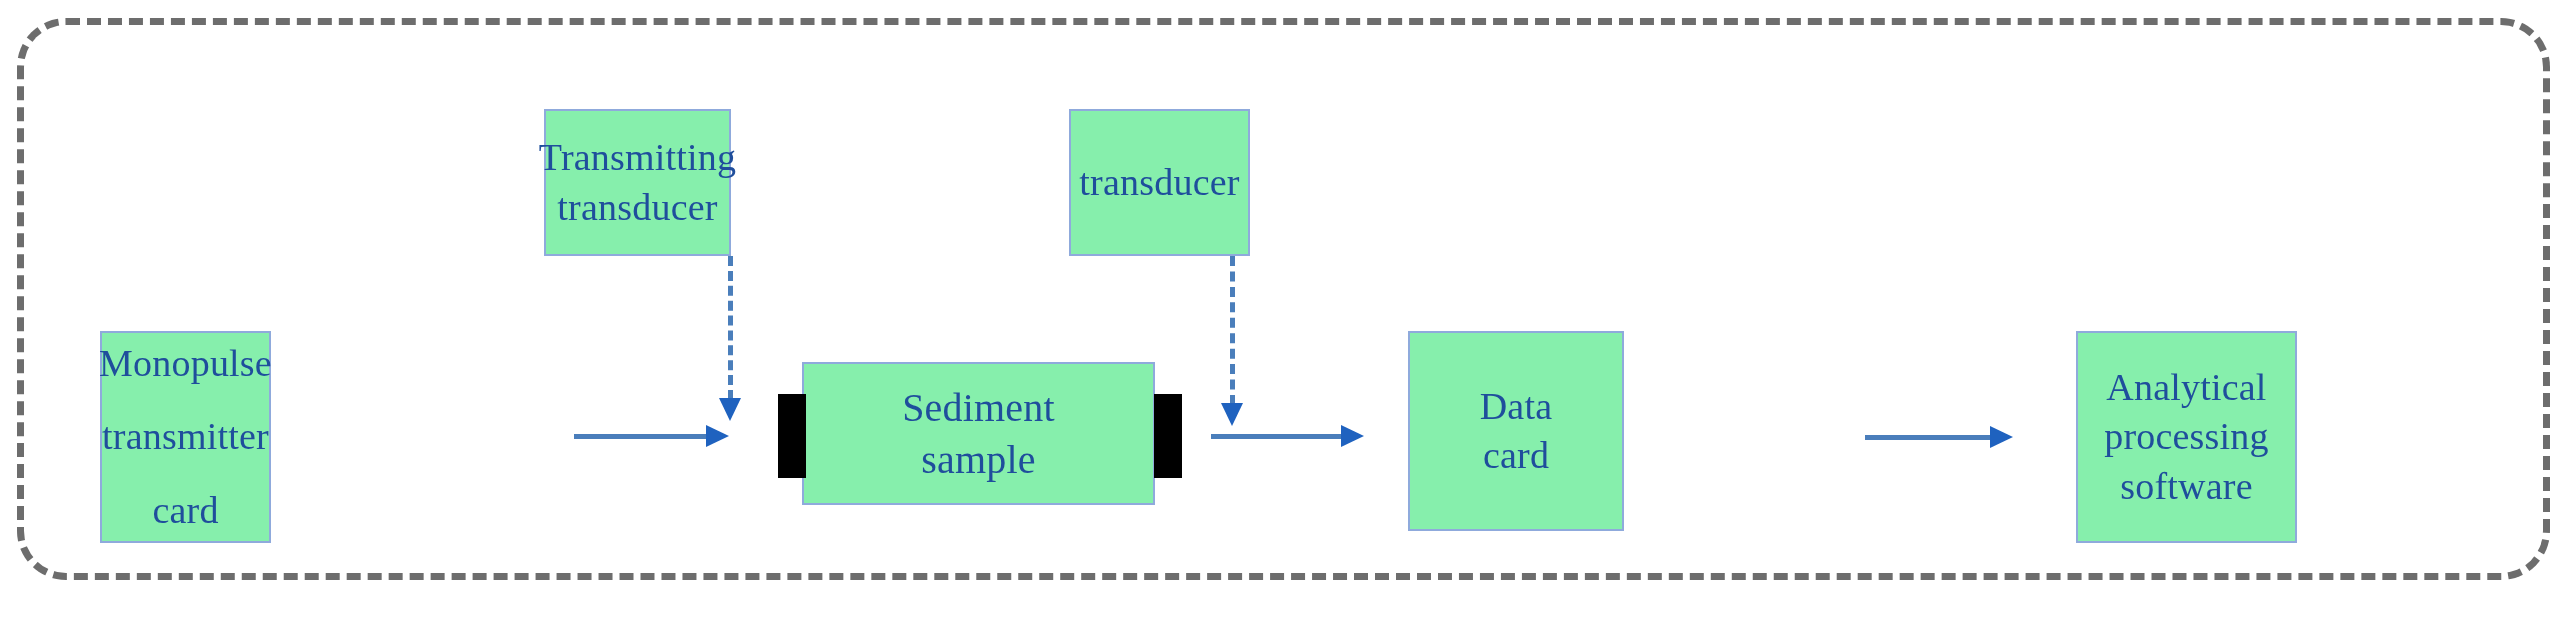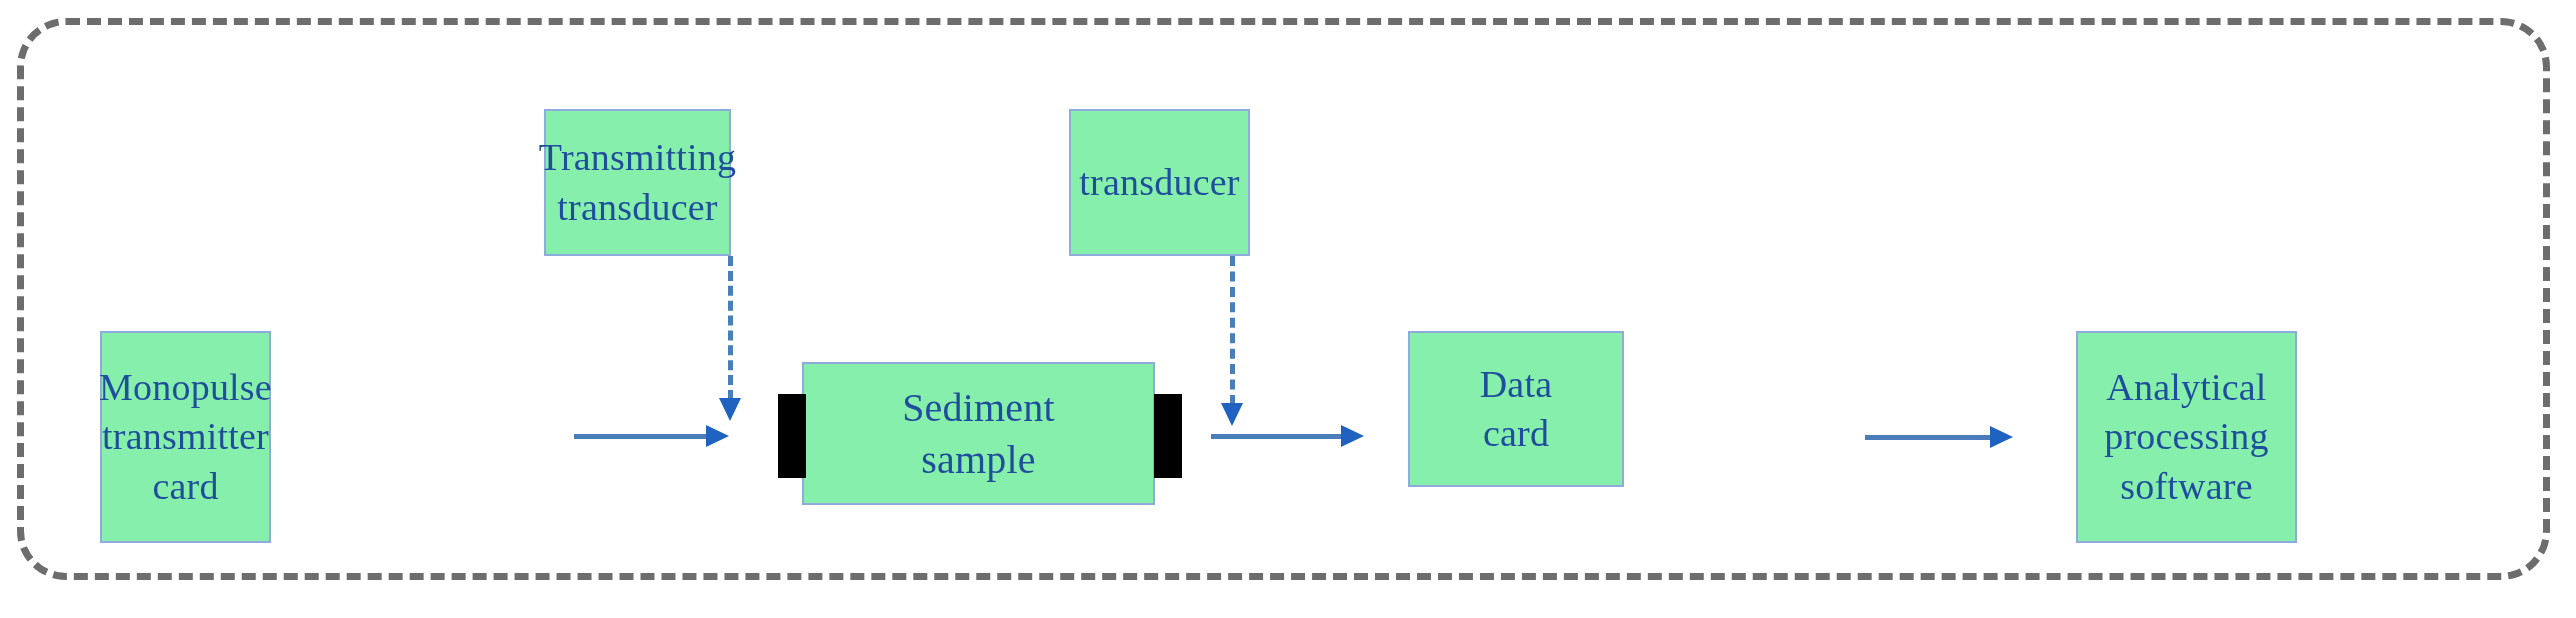--- a/index.html
+++ b/index.html
@@ -51,25 +51,25 @@
     line-height: 1.30;
     font-size: 38px;
     letter-spacing: 0.2px;
   }
   .block .line {
     display: block;
     white-space: nowrap;
   }
 
   
-  #block-monopulse        { left: 100px;  top: 331px; width: 171px; height: 212px; }
+  #block-monopulse        { left: 100px;  top: 331px; width: 171px; height: 212px; gap: 24px; }
   #block-transmitting     { left: 544px;  top: 109px; width: 187px; height: 147px; }
   #block-receiving        { left: 1069px; top: 109px; width: 181px; height: 147px; }
   #block-sediment         { left: 802px;  top: 362px; width: 353px; height: 143px; z-index: 3; }
-  #block-dataacq          { left: 1408px; top: 331px; width: 216px; height: 156px; }
+  #block-dataacq          { left: 1408px; top: 331px; width: 216px; height: 200px; }
   #block-analytical       { left: 2076px; top: 331px; width: 221px; height: 212px; }
 
   #block-sediment { font-size: 40px; }
 
   
   .cap {
     position: absolute;
     background: #000000;
     top: 394px;
     width: 28px;

